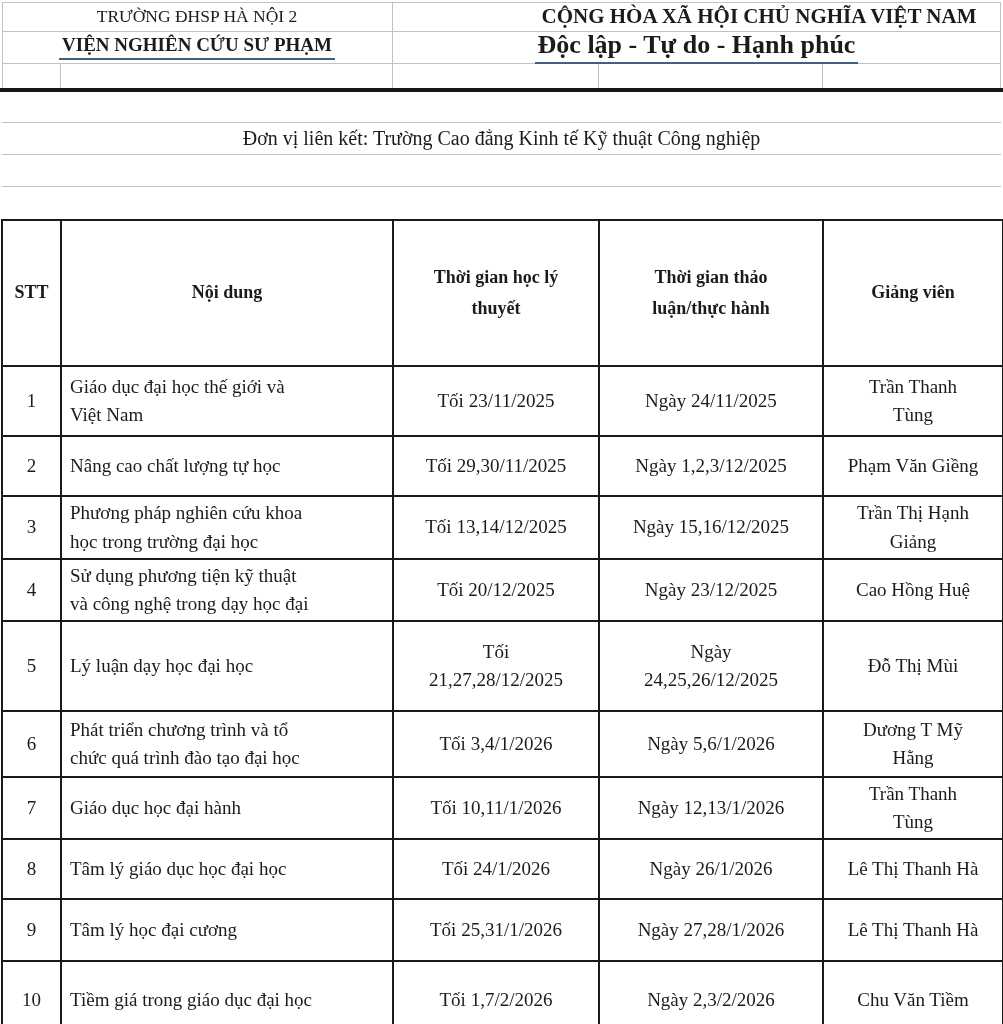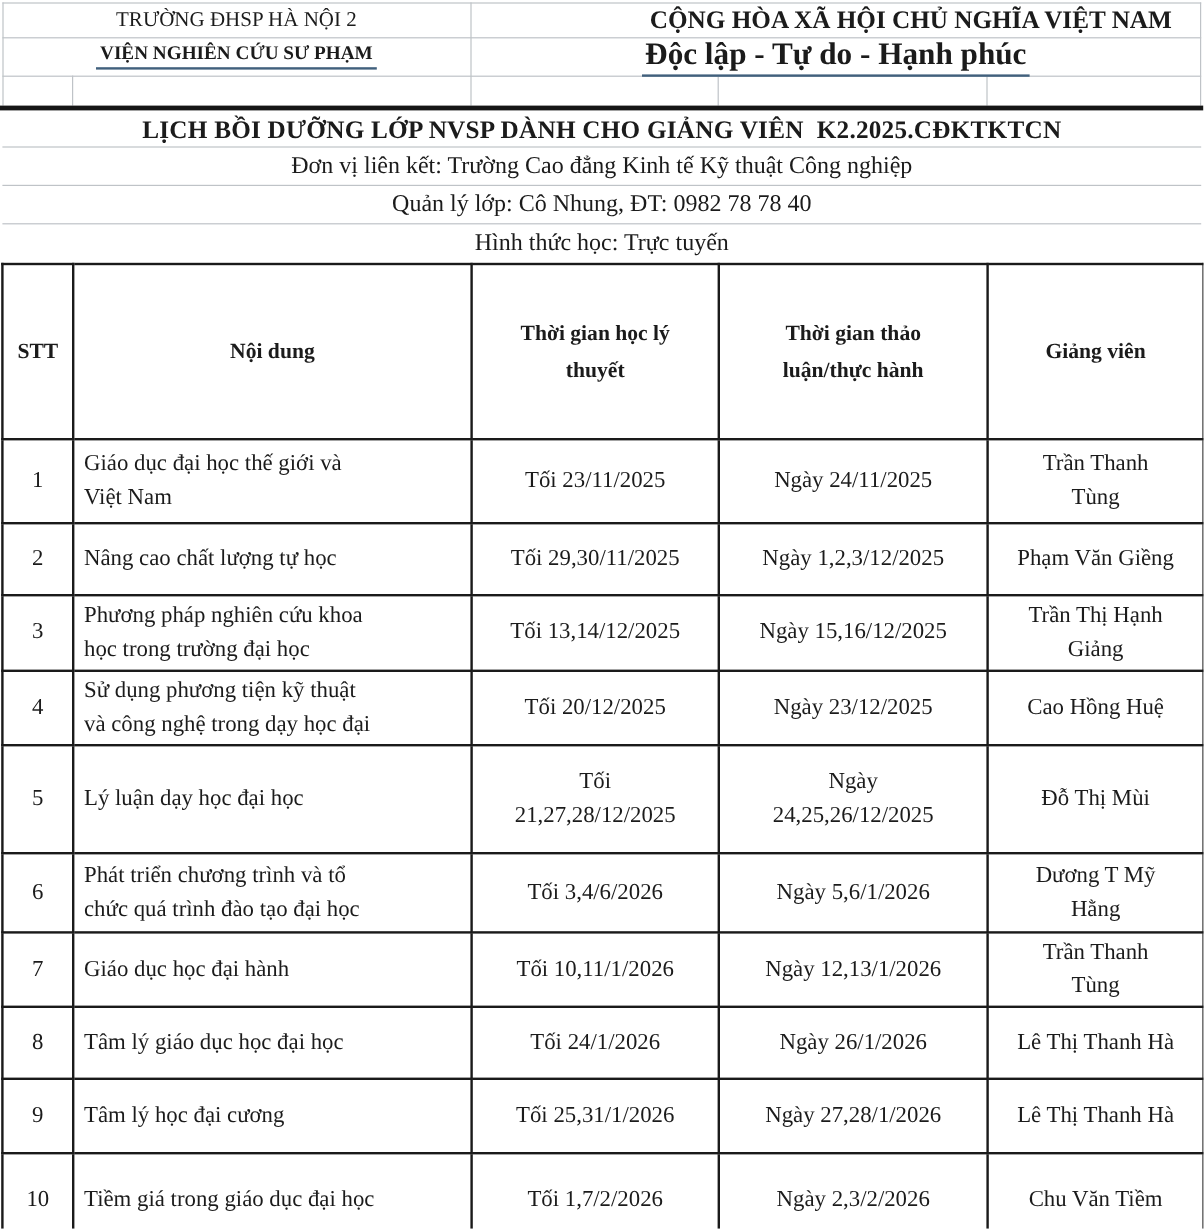--- a/index.html
+++ b/index.html
@@ -9,21 +9,21 @@
 
   
   .top { position:absolute; left:0; top:0; width:1003px; height:219px;padding-left:35px; }
   .gl { position:absolute; background:#bfc3c7; }
   .gl.h { height:1px; left:2px; width:999px; }
   .gl.v { width:1px; }
   .thick-line { position:absolute; left:0; top:88px; width:1003px; height:4px; background:#161616; }
 
   .hdr-cell { position:absolute; display:flex; align-items:center; justify-content:center; }
   .hl1 { left:2px; top:2px;  width:390px; height:29px; font-size:17.5px; }
-  .hl2 { left:2px; top:31px; width:390px; height:31px; font-size:16px; font-weight:bold; }
+  .hl2 { left:2px; top:31px; width:390px; height:31px; font-size:19px; font-weight:bold; }
   .hr1 { left:392px; top:2px;  width:734px; height:29px; font-size:21px; font-weight:bold; }
   .hr2 { left:392px; top:31px; width:609px; height:31px; font-size:26px; font-weight:bold; }
   .ul  { display:inline-block; border-bottom:2px solid #41607d; padding:0 3px 2px 3px; }
 
   .title { position:absolute; left:0; top:92px; width:1003px; height:32px;
            display:flex; align-items:center; justify-content:center;
            font-size:21px; font-weight:bold; white-space:pre; letter-spacing:0.2px; }
   .sub { position:absolute; left:0; width:1003px; height:32px;
          display:flex; align-items:center; justify-content:center; font-size:20px; }
   .s1 { top:122px; } .s2 { top:154px; } .s3 { top:186px; }
@@ -68,24 +68,21 @@
     <div class="hdr-cell hl2">
       <span class="ul">VIỆN NGHIÊN CỨU SƯ PHẠM</span>
     </div>
     <div class="hdr-cell hr1">CỘNG HÒA XÃ HỘI CHỦ NGHĨA VIỆT NAM</div>
     <div class="hdr-cell hr2">
       <span class="ul">Độc lập - Tự do - Hạnh phúc</span>
     </div>
 
     <div class="thick-line"></div>
 
-    <div class="title">LỊCH BỒI DƯỠNG LỚP NVSP DÀNH CHO GIẢNG VIÊN  K2.2025.CĐKTKTCN</div>
     <div class="sub s1">Đơn vị liên kết: Trường Cao đẳng Kinh tế Kỹ thuật Công nghiệp</div>
-    <div class="sub s2">Quản lý lớp: Cô Nhung, ĐT: 0982 78 78 40</div>
-    <div class="sub s3">Hình thức học: Trực tuyến</div>
   </div>
 
   <table>
     <colgroup>
         <col class="c1">
         <col class="c2">
         <col class="c3">
         <col class="c4">
         <col class="c5">
       </colgroup>
@@ -145,21 +142,21 @@
 21,27,28/12/2025</td>
       <td>Ngày
 24,25,26/12/2025</td>
       <td>Đỗ Thị Mùi</td>
     </tr>
 
     <tr>
       <td class="stt">6</td>
       <td class="nd">Phát triển chương trình và tổ
 chức quá trình đào tạo đại học</td>
-      <td>Tối 3,4/6/2026</td>
+      <td>Tối 3,4/1/2026</td>
       <td>Ngày 5,6/1/2026</td>
       <td>Dương T Mỹ
 Hằng</td>
     </tr>
 
     <tr>
       <td class="stt">7</td>
       <td class="nd">Giáo dục học đại hành</td>
       <td>Tối 10,11/1/2026</td>
       <td>Ngày 12,13/1/2026</td>

